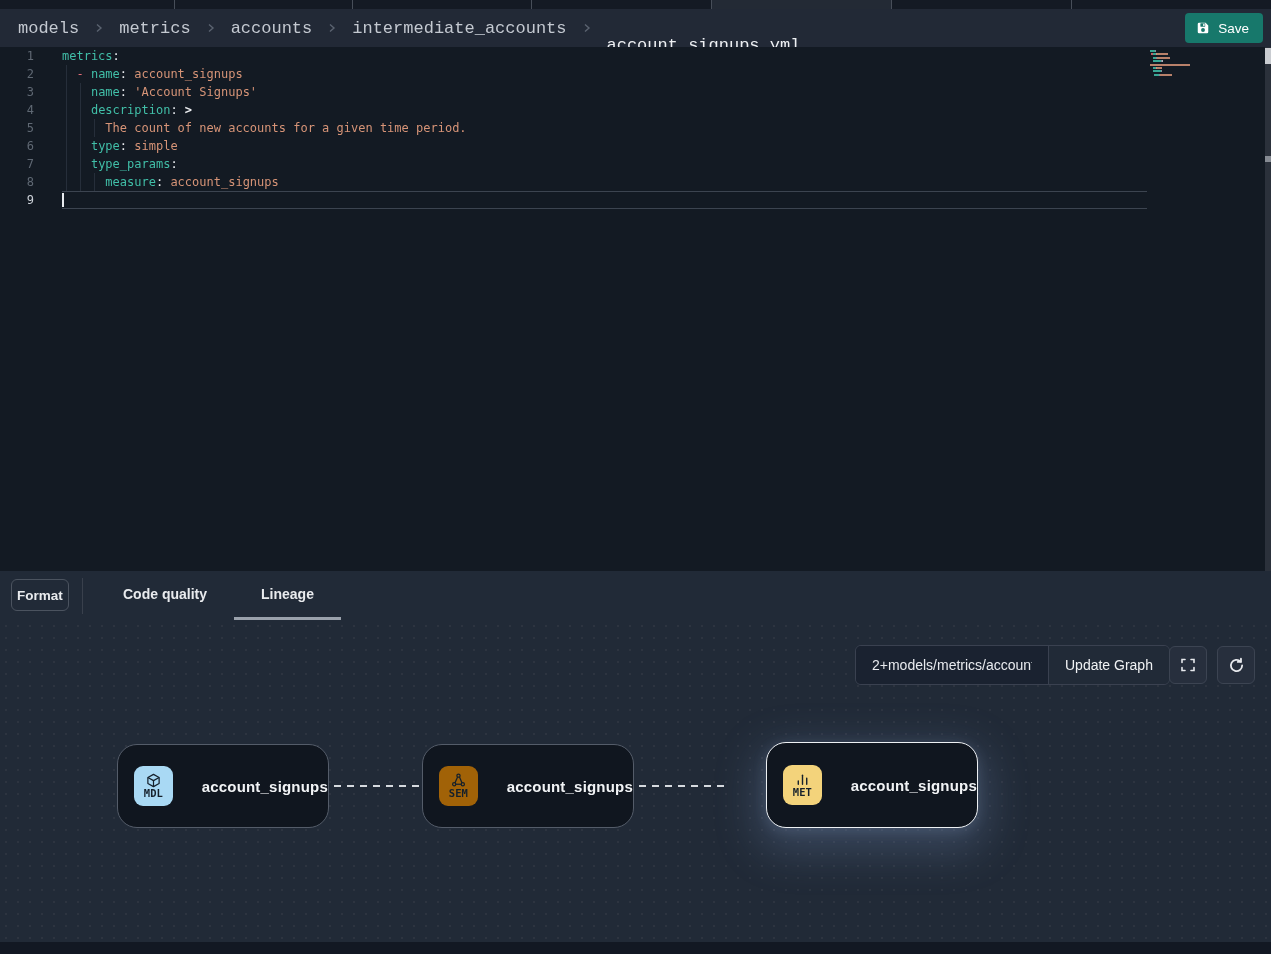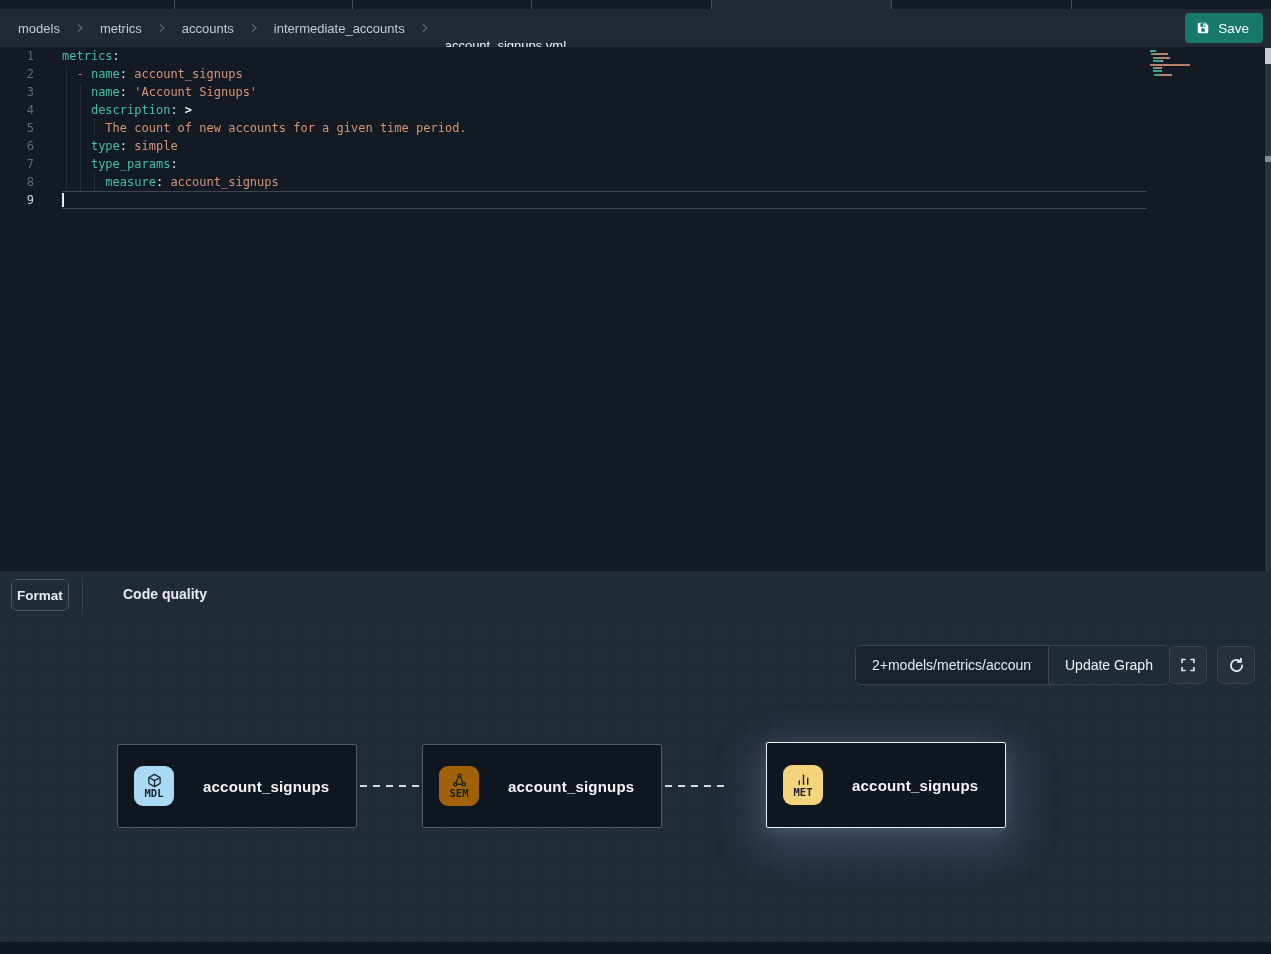--- a/index.html
+++ b/index.html
@@ -9,21 +9,21 @@
   
   .tabstrip { position:absolute; left:0; top:0; width:1271px; height:9px; display:grid;
               grid-template-columns:175px 178px 179px 180px 180px 180px 1fr; background:#141a24; }
   .tabstrip .seg { border-right:1px solid #474e59; background:#141a24; }
   .tabstrip .seg:last-child { border-right:none; }
   .tabstrip .seg.active { background:#232a35; }
 
   
   .topbar { position:absolute; left:0; top:9px; width:1271px; height:38px; background:#222936;
             display:flex; align-items:center; padding:0 8px 0 18px; }
-  .crumbs { display:flex; align-items:center; gap:15px; font-size:13px; color:#c4c9d1; }
+  .crumbs { display:flex; align-items:center; gap:15px; font-size:17px; color:#c4c9d1;font-family:Liberation Mono, monospace; }
   .crumbs .sep { color:#5b6370; display:flex; align-items:center; }
   .crumbs .last { color:#eef0f3;margin-top:34px; }
   .save-btn { margin-left:auto; height:30px; padding:0 14px 0 11px; background:#17786b; border:none; border-radius:4px;
               color:#ffffff; font-size:13.5px; font-family:"Liberation Sans",sans-serif; display:flex; align-items:center; gap:8px; cursor:pointer; }
 
   
   .editor { position:absolute; left:0; top:47px; width:1271px; height:524px; background:#131a23;
             font-family:"DejaVu Sans Mono", monospace; font-size:12px; line-height:18px; }
   .code-line { display:flex; height:18px; white-space:pre; }
   .code-line .ln { width:34px; text-align:right; color:#5f6873; flex:none; }
@@ -63,22 +63,22 @@
                   border:1px solid #3a4150; border-radius:6px; overflow:hidden; }
   .filter-input { width:192px; height:38px; background:#1a2230; border:none; outline:none; padding:0 16px;
                   color:#e8eaee; font-size:14px; font-family:"Liberation Sans",sans-serif; }
   .update-btn { height:38px; padding:0 16px; background:#212a37; border:none; border-left:1px solid #3a4150;
                 color:#f0f2f4; font-size:14px; font-family:"Liberation Sans",sans-serif; cursor:pointer; }
   .sq-btn { position:absolute; top:75px; width:38px; height:38px; background:#272f3d; border:1px solid #3c4452;
             border-radius:6px; display:flex; align-items:center; justify-content:center; cursor:pointer; }
   .sq-btn.fullscreen { left:1169px; } .sq-btn.refresh { left:1217px; }
 
   
-  .node { position:absolute; top:744px; width:240px; height:84px; background:#10161f;
-          border:1px solid #545c69; border-radius:2px; display:flex; align-items:center;
+  .node { position:absolute; top:744px; width:212px; height:84px; background:#10161f;
+          border:1px solid #545c69; border-radius:20px; display:flex; align-items:center;
           padding-left:16px; gap:29px; cursor:pointer; }
   .node.n0 { left:117px; } .node.n1 { left:422px; }
   .node.n2 { left:766px; top:742px; height:86px; border:1.5px solid #eef1f4;
              box-shadow:0 14px 42px 10px rgba(120,145,185,0.28), 0 3px 14px rgba(150,170,205,0.2); }
   .badge { width:40px; height:40px; border-radius:9px; display:flex; flex-direction:column;
            align-items:center; justify-content:center; color:#15202b; }
   .badge .bt { font-family:"DejaVu Sans Mono",monospace; font-size:10.5px; font-weight:bold; line-height:11px; }
   .badge.mdl { background:#a9d9f4; } .badge.sem { background:#a16207; } .badge.met { background:#f3d37b; }
   .node-label { color:#f1f3f5; font-size:15px; font-weight:600; letter-spacing:.2px; }
   .edge { position:absolute; top:785px; height:2px;
@@ -211,20 +211,21 @@
       <div class="scroll-marker"></div>
     </div>
   </div>
 
   <div class="panel">
     <div class="tabrow">
       <button class="format-btn">Format</button>
       <div class="tab-divider"></div>
       <div class="tabs">
         <div class="tab">Code quality</div>
+        <div class="tab active">Lineage</div>
       </div>
     </div>
 
     <div class="canvas"></div>
     <div class="footer-strip"></div>
 
     <div class="filter-group">
       <input class="filter-input" value="2+models/metrics/accounts/" style="">
       <button class="update-btn">Update Graph</button>
     </div>

